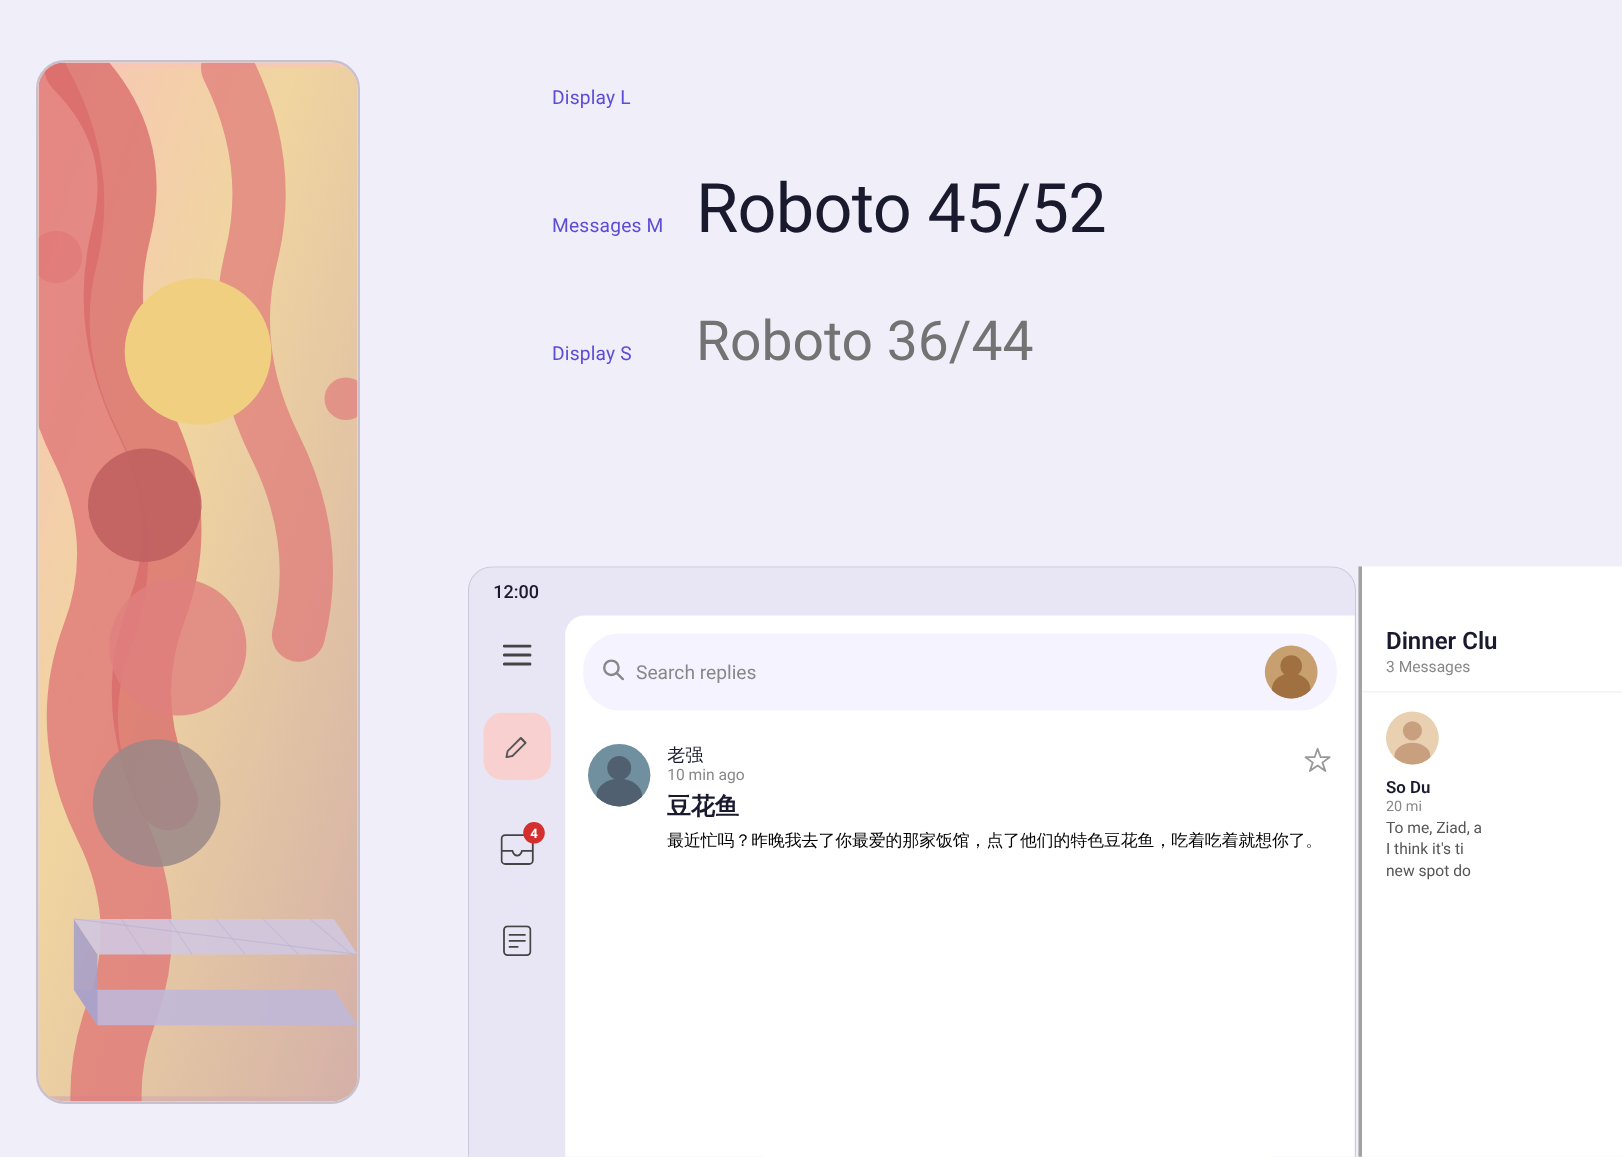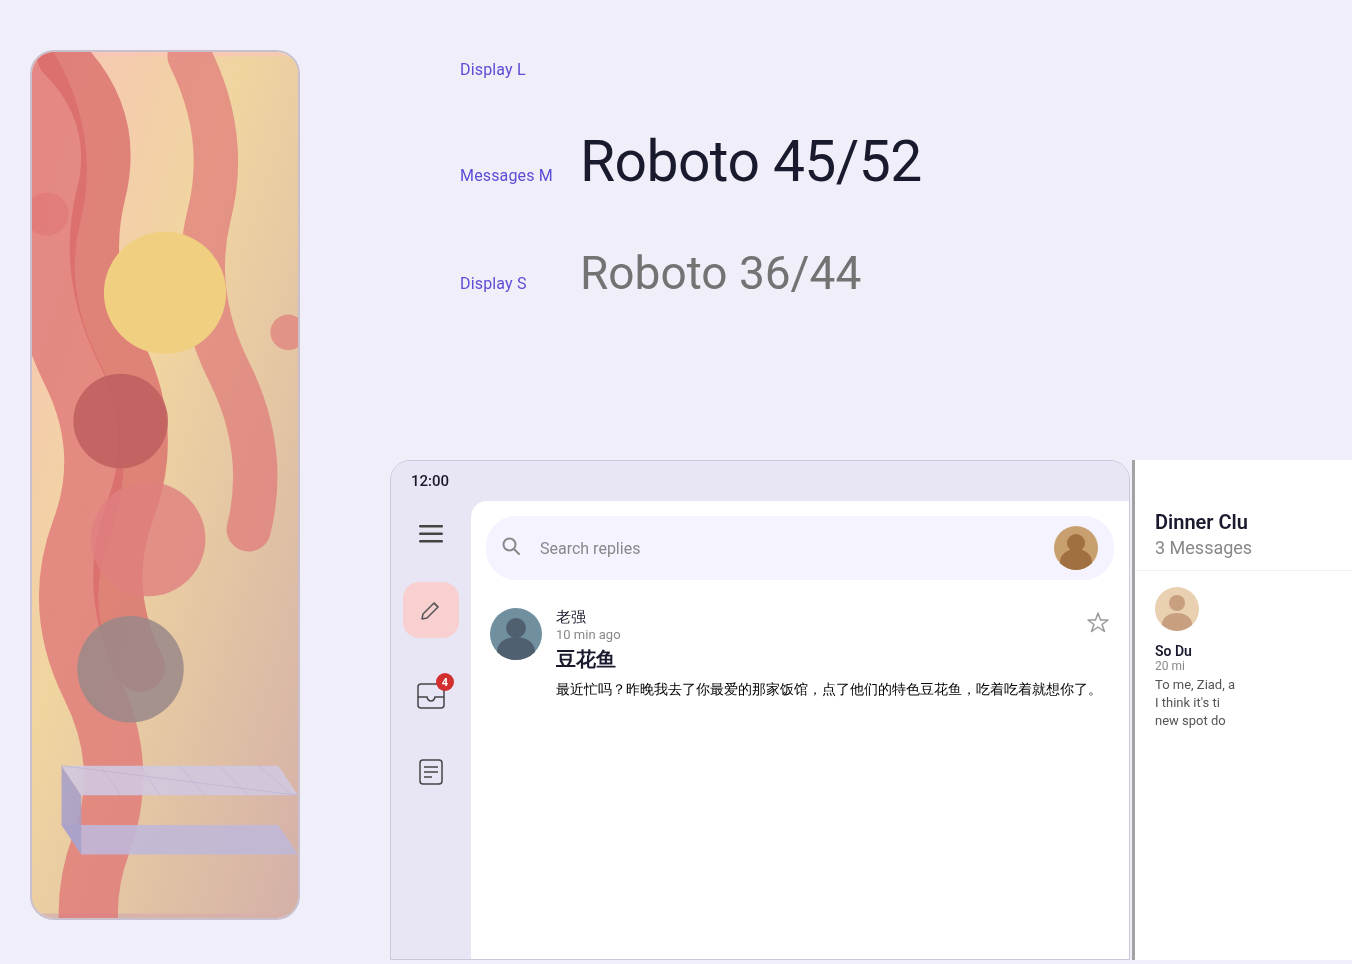--- a/index.html
+++ b/index.html
@@ -49,21 +49,21 @@
       left: 0;
       width: 100%;
       height: 100%;
       pointer-events: none;
     }
 
     
     .content-area {
       position: absolute;
       left: 330px;
-      top: 0;
+      top: 12px;
       width: 1022px;
       height: 708px;
     }
 
     
     .typography-section {
       padding: 40px 60px 30px 130px;
     }
 
     .type-row {
@@ -192,21 +192,21 @@
       overflow: hidden;
     }
 
     .search-bar {
       display: flex;
       align-items: center;
       background: #f5f3ff;
       border-radius: 30px;
       padding: 10px 16px;
       margin-bottom: 16px;
-      gap: 20px;
+      gap: 10px;
     }
 
     .search-icon-sym {
       color: #666;
       font-size: 18px;
     }
 
     .search-placeholder {
       flex: 1;
       color: #888;
@@ -340,21 +340,21 @@
       border-bottom: 1px solid #f0eef8;
     }
 
     .dinner-title {
       font-size: 20px;
       font-weight: 600;
       color: #1a1a2e;
     }
 
     .dinner-subtitle {
-      font-size: 18px;
+      font-size: 13px;
       color: #888;
       margin-top: 3px;
     }
 
     .right-panel-item {
       display: flex;
       gap: 12px;
       padding: 16px 20px;
       flex-direction: column;
     }

